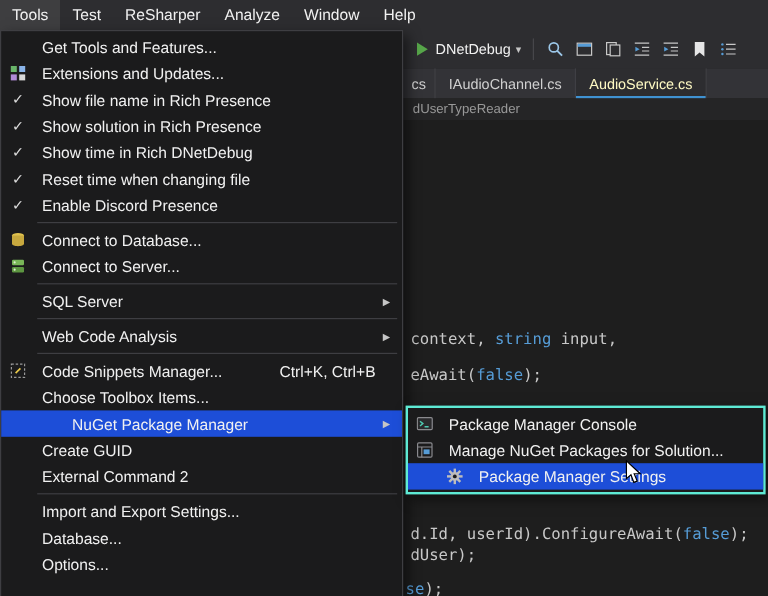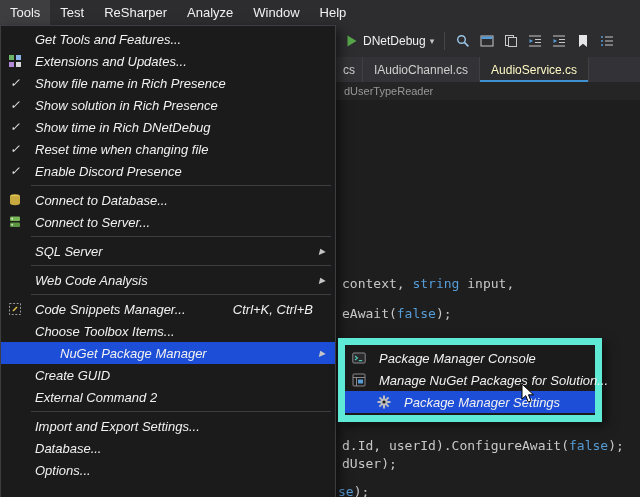--- a/index.html
+++ b/index.html
@@ -45,23 +45,23 @@
 
   
   .menubar { position:absolute; top:0; left:0; width:640px; height:25px; background:#2d2d30;
     display:flex; align-items:stretch; z-index:30; }
   .menubar-item { padding:0 10px; display:flex; align-items:center; color:#f1f1f1; white-space:nowrap; }
   .menubar-item.open { background:#3e3e40; }
 
   
   .dropdown { position:absolute; left:0; top:25px; width:336px; height:500px; background:#1b1b1c;
     border:1px solid #3e3e42; box-shadow:4px 4px 10px rgba(0,0,0,.5); padding-top:2px; z-index:40; }
-  .submenu { position:absolute; left:338px; top:338px; width:264px; background:#1b1b1c;
-    border:7px solid #5eead4; box-shadow:4px 4px 10px rgba(0,0,0,.5); padding:2px 0; z-index:50; }
-  .menu-row { display:flex; align-items:center; height:22px; padding-right:4px; color:#f1f1f1; white-space:nowrap;font-style:italic; }
+  .submenu { position:absolute; left:338px; top:338px; width:300px; background:#1b1b1c;
+    border:2px solid #5eead4; box-shadow:4px 4px 10px rgba(0,0,0,.5); padding:2px 0; z-index:50; }
+  .menu-row { display:flex; align-items:center; height:22px; padding-right:4px; color:#f1f1f1; white-space:nowrap; }
   .menu-row.highlight { background:#1d4ed8;padding-left:25px; }
   .menu-gutter { width:28px; flex:0 0 28px; display:flex; align-items:center; justify-content:center; }
   .menu-check { color:#dcdcdc; font-size:12px; }
   .menu-label { padding-left:6px; }
   .menu-spacer { flex:1; }
   .menu-shortcut { color:#f1f1f1; padding-left:24px; }
   .menu-arrow { width:18px; flex:0 0 18px; text-align:center; font-size:8px; color:#c5c5c5; }
   .menu-sep { height:1px; background:#3e3e42; margin:3px 4px 3px 30px; }
 
   .cursor { position:absolute; left:521px; top:383px; z-index:60; pointer-events:none; }

